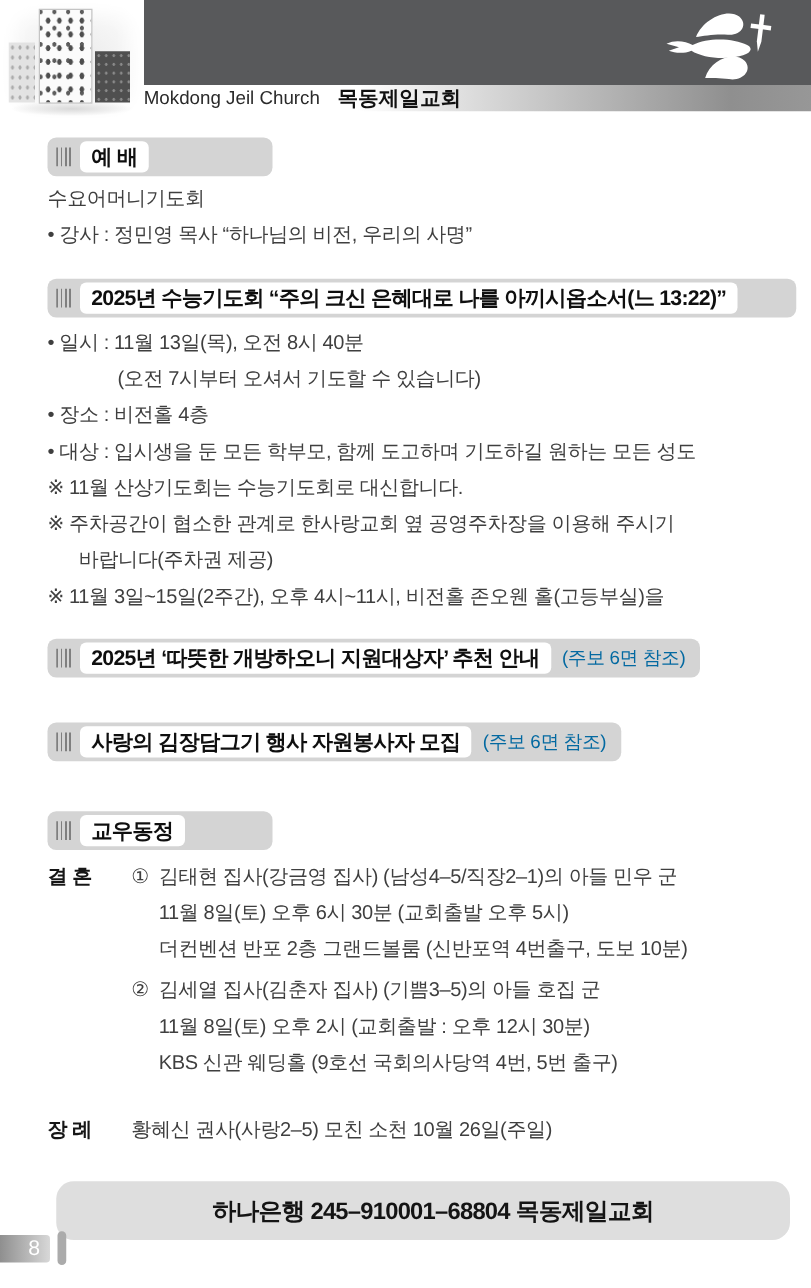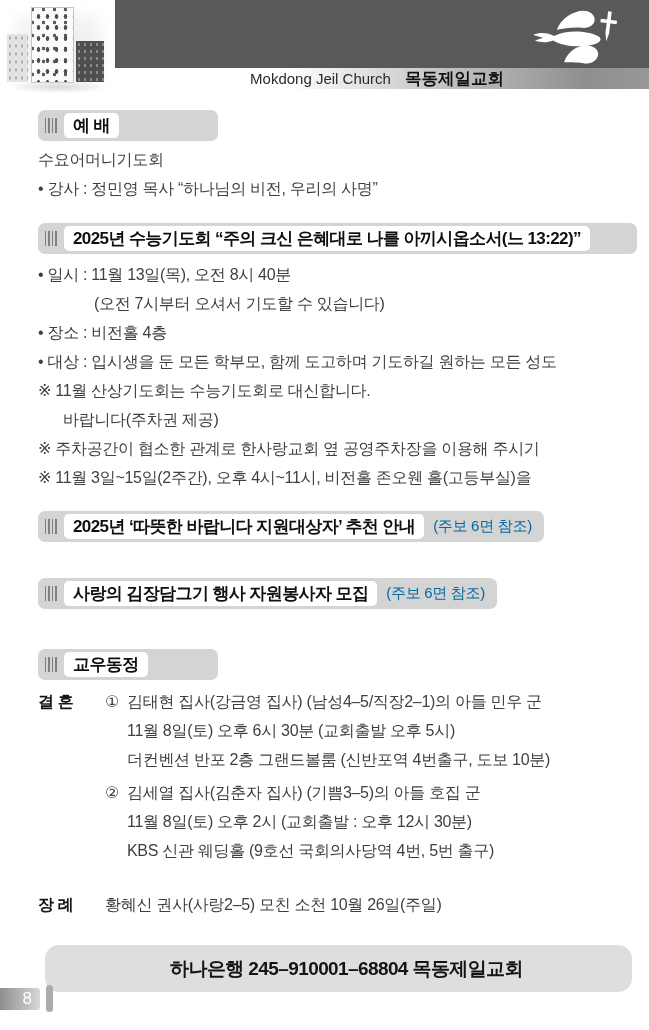--- a/index.html
+++ b/index.html
@@ -6,21 +6,21 @@
   html,body { background:#ffffff; }
   body { font-family:"Liberation Sans","DejaVu Sans",sans-serif; }
   .page { position:relative; width:649px; height:1030px; background:#ffffff; overflow:hidden; }
 
   
   .header { position:relative; height:89px; }
   .band { position:absolute; left:115px; right:0; top:0; height:68px; background:#58595b; }
   .dove { position:absolute; right:28px; top:6px; }
   .strip { position:absolute; left:115px; right:0; top:68px; height:21px;
            background:linear-gradient(90deg,#ffffff 0%,#ffffff 32%,#c2c2c2 62%,#8f8f8f 88%,#979797 100%);
-           display:flex; align-items:center; justify-content:center; padding-right:10px; }
+           display:flex; align-items:center; justify-content:flex-start; padding-right:10px; }
   .strip .en { font-size:15px; color:#2a2a2a; }
   .strip .ko { font-size:16.5px; font-weight:bold; color:#111; margin-left:14px; }
 
   
   .photo { position:absolute; left:0; top:0; width:115px; height:95px;
            background:radial-gradient(ellipse at 52% 55%, #e9e9e9 0%, #f6f6f6 55%, #ffffff 85%);
            box-shadow:inset 0 0 16px 10px #ffffff; }
   .bldg-left { position:absolute; left:7px; top:34px; width:21px; height:48px; background:#dedede;
                background-image:radial-gradient(#9a9a9a 1px, transparent 1.4px); background-size:6px 8px; opacity:.8; }
   .bldg-main { position:absolute; left:31px; top:7px; width:43px; height:76px; background:#fbfbfb;
@@ -125,29 +125,29 @@
     <div class="pill pill-wide mt-suneung">
       <span class="stripes"></span>
       <span class="pill-label">2025년 수능기도회 “주의 크신 은혜대로 나를 아끼시옵소서(느 13:22)”</span>
     </div>
     <div class="mt-lines">
       <div class="line">•  일시 : 11월 13일(목), 오전 8시 40분</div>
       <div class="line indent-a">(오전 7시부터 오셔서 기도할 수 있습니다)</div>
       <div class="line">•  장소 : 비전홀 4층</div>
       <div class="line">•  대상 : 입시생을 둔 모든 학부모, 함께 도고하며 기도하길 원하는 모든 성도</div>
       <div class="line">※ 11월 산상기도회는 수능기도회로 대신합니다.</div>
+      <div class="line">※ 주차공간이 협소한 관계로 한사랑교회 옆 공영주차장을 이용해 주시기</div>
       <div class="line indent-b">바랍니다(주차권 제공)</div>
-      <div class="line">※ 주차공간이 협소한 관계로 한사랑교회 옆 공영주차장을 이용해 주시기</div>
       <div class="line">※ 11월 3일~15일(2주간), 오후 4시~11시, 비전홀 존오웬 홀(고등부실)을</div>
     </div>
 
     
     <div class="pill mt-winter">
       <span class="stripes"></span>
-      <span class="pill-label">2025년 ‘따뜻한 바랍니다 지원대상자’ 추천 안내</span>
+      <span class="pill-label">2025년 ‘따뜻한 개방하오니 지원대상자’ 추천 안내</span>
       <span class="pill-suffix">(주보 6면 참조)</span>
     </div>
 
     
     <div style="display:block">
       <div class="pill mt-kimjang">
         <span class="stripes"></span>
         <span class="pill-label">사랑의 김장담그기 행사 자원봉사자 모집</span>
         <span class="pill-suffix">(주보 6면 참조)</span>
       </div>

